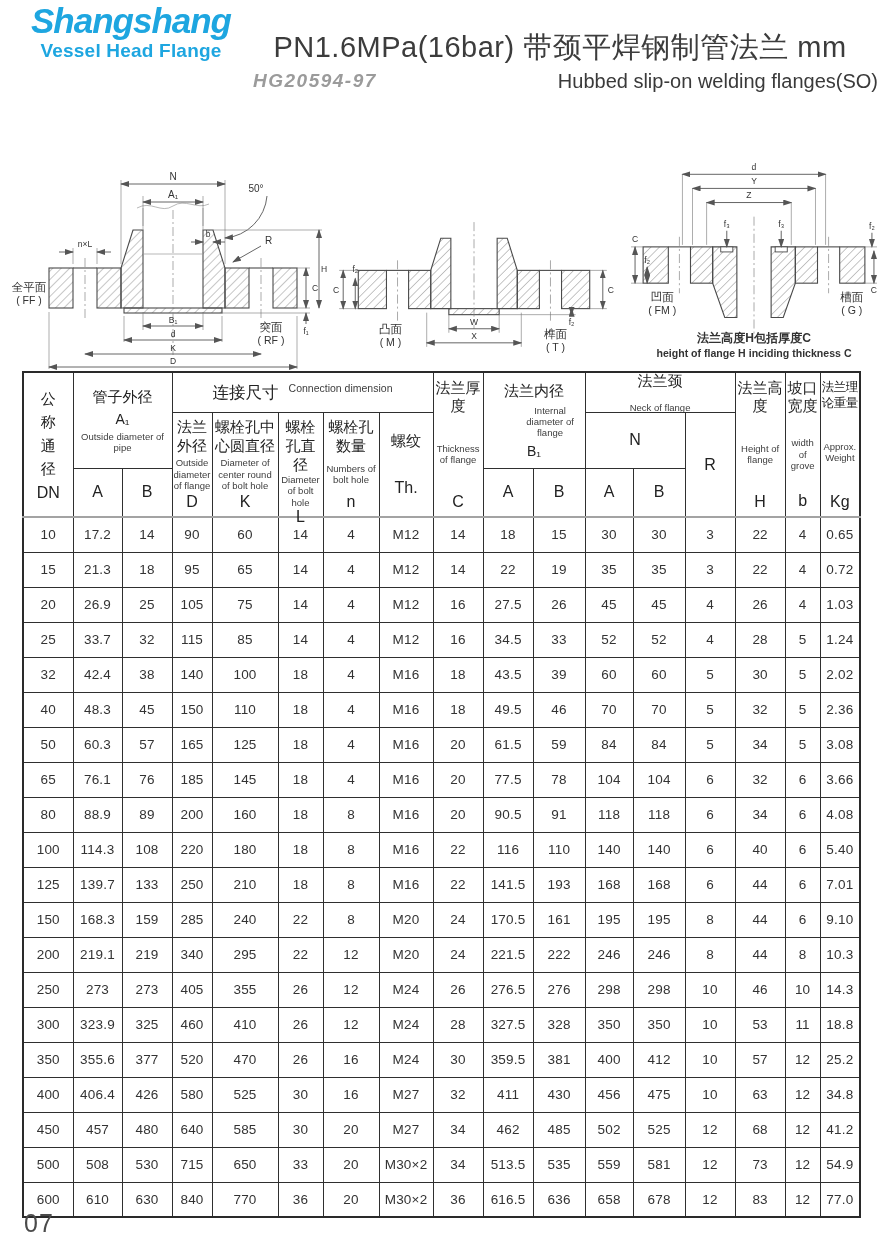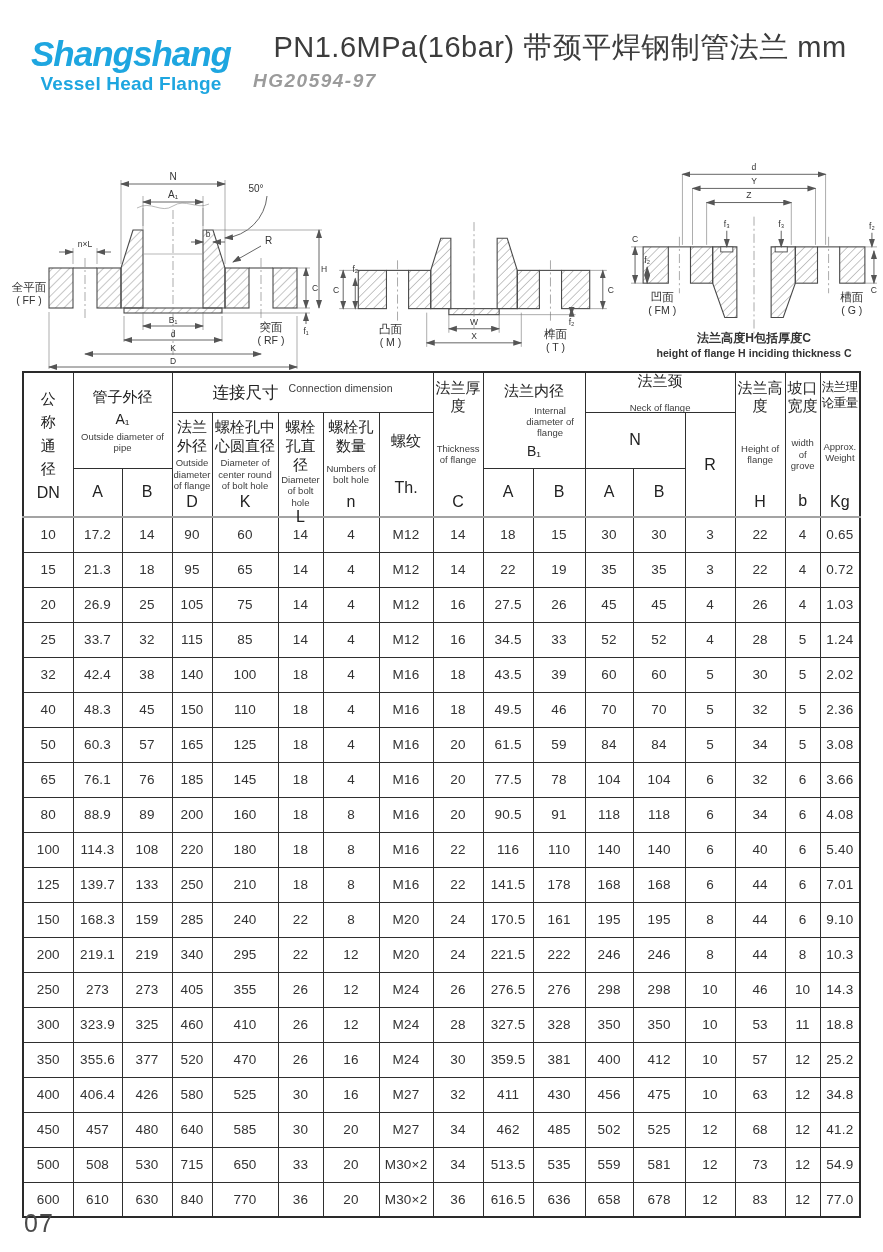--- a/index.html
+++ b/index.html
@@ -2,21 +2,21 @@
 <html><head>
 <meta charset="utf-8">
 <style>
   * { box-sizing: border-box; margin: 0; padding: 0; }
   html,body { background:#ffffff; }
   body { font-family:"Liberation Sans","DejaVu Sans",sans-serif; color:#2e2e2e; }
   .page { position:relative; width:883px; height:1252px; background:#fff; overflow:hidden; }
 
   
   .brand { position:absolute; left:24px; top:2px; width:214px; text-align:center; }
-  .brand-name { font-size:35px; font-weight:bold; font-style:italic; color:#1ea6e0; letter-spacing:-1px; line-height:1.08;margin-top:33px; }
+  .brand-name { font-size:35px; font-weight:bold; font-style:italic; color:#1ea6e0; letter-spacing:-1px; line-height:1.08; }
   .brand-tag  { font-size:19px; font-weight:600; color:#28a9e1; letter-spacing:0.2px; }
   .doc-title { position:absolute; left:244px; top:28px; width:632px; text-align:center;
                font-size:29px; color:#3c3c3c; letter-spacing:0.5px; white-space:nowrap; }
   .doc-standard { position:absolute; left:253px; top:70px; font-size:19px; font-weight:bold;
                   font-style:italic; color:#9b9b9b; letter-spacing:1.5px; }
   .doc-subtitle { position:absolute; left:450px; top:70px; width:428px; text-align:right;
                   font-size:20px; color:#3a3a3a; }
 
   
   .dwg { position:absolute; }
@@ -68,20 +68,21 @@
 
 <div class="page">
 
   <div class="brand">
     <div class="brand-name" style="color: rgb(30, 166, 224);">Shangshang</div>
     <div class="brand-tag" style="color: rgb(30, 166, 224);">Vessel Head Flange</div>
   </div>
 
   <div class="doc-title">PN1.6MPa(16bar) 带颈平焊钢制管法兰 mm</div>
   <div class="doc-standard">HG20594-97</div>
+  <div class="doc-subtitle">Hubbed slip-on welding flanges(SO)</div>
 
   <svg class="dwg" style="left:8px; top:150px;" width="322" height="220" viewBox="0 0 320 220">
     <defs>
       <pattern id="hatch" width="6" height="6" patternUnits="userSpaceOnUse" patternTransform="rotate(45)">
         <line x1="0" y1="0" x2="0" y2="6" stroke="#8d8d8d" stroke-width="1"></line>
       </pattern>
       <marker id="ar" markerWidth="9" markerHeight="8" refX="8" refY="3" orient="auto-start-reverse" markerUnits="userSpaceOnUse">
         <path d="M0,0 L9,3 L0,6 z" fill="#555"></path>
       </marker>
     </defs>
@@ -593,21 +594,21 @@
             <td>125</td>
             <td>139.7</td>
             <td>133</td>
             <td>250</td>
             <td>210</td>
             <td>18</td>
             <td>8</td>
             <td>M16</td>
             <td>22</td>
             <td>141.5</td>
-            <td>178</td>
+            <td>193</td>
             <td>168</td>
             <td>168</td>
             <td>6</td>
             <td>44</td>
             <td>6</td>
             <td>7.01</td>
           </tr>
           <tr>
             <td>150</td>
             <td>168.3</td>

